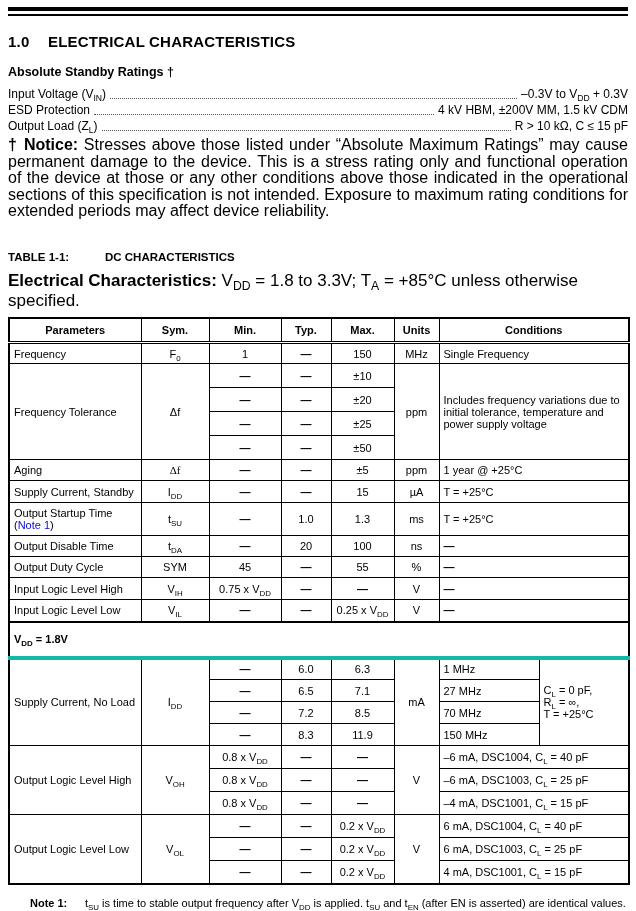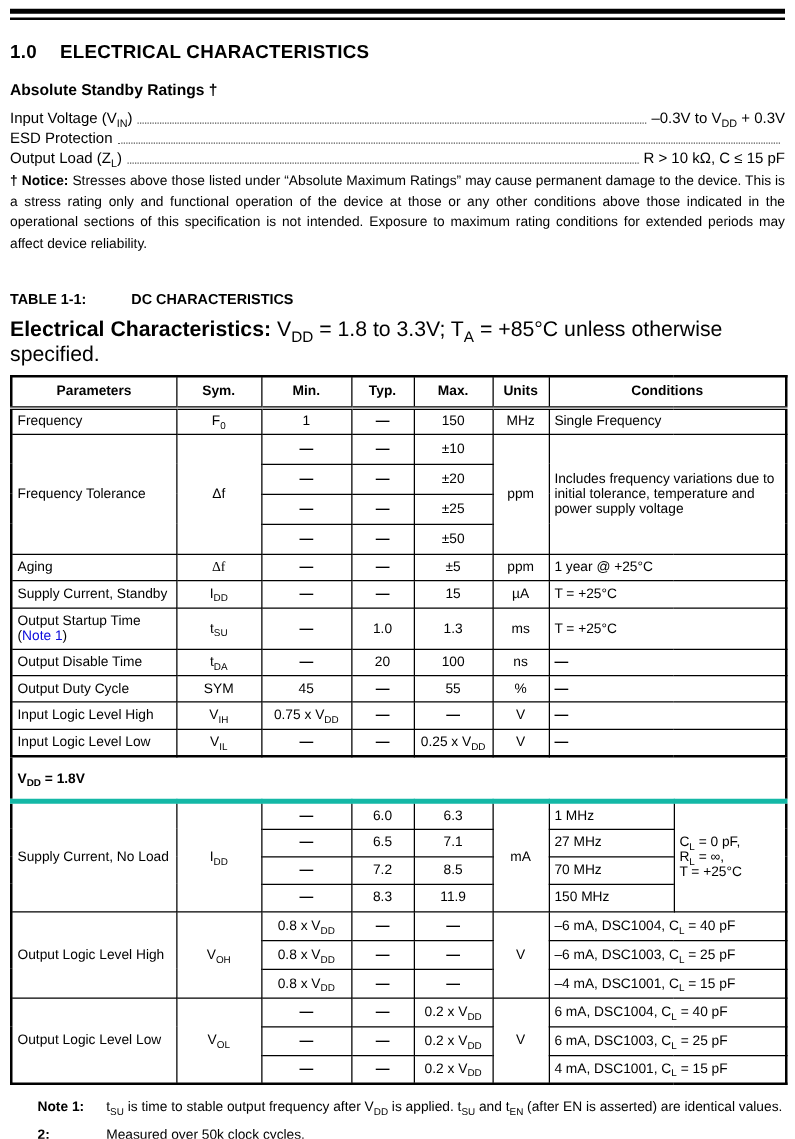--- a/index.html
+++ b/index.html
@@ -15,21 +15,21 @@
   .top-rule { border-top: 4px solid #000; border-bottom: 2px solid #000; height: 9px; }
 
   .h1 { font-size: 15px; font-weight: bold; margin-top: 17px; letter-spacing: .2px; }
   .h1 .secnum { display: inline-block; width: 40px; }
   .h2 { font-size: 12.5px; font-weight: bold; margin-top: 15px; margin-bottom: 7px; }
 
   .spec-line { display: flex; align-items: flex-end; font-size: 12px; line-height: 16px; }
   .spec-label, .spec-value { white-space: nowrap; }
   .spec-leader { flex: 1 1 auto; border-bottom: 1.5px dotted #555; margin: 0 4px 3px 4px; min-width: 10px; }
 
-  .notice { font-size: 11px; line-height: 16.5px; text-align: justify; margin-top: 3px; }
+  .notice { font-size: 16px; line-height: 16.5px; text-align: justify; margin-top: 3px; }
   .notice b { font-weight: bold; }
 
   .tcap { font-size: 11.5px; font-weight: bold; margin-top: 31px; }
   .tcap .tcap-label { display: inline-block; width: 97px; }
   .tsub { font-size: 17px; margin-top: 8px; margin-bottom: 6px; }
   .tsub b, .b { font-weight: bold; }
 
   table.dc { border-collapse: collapse; table-layout: fixed; width: 620px; font-size: 11px; border: 2px solid #000; }
   table.dc td, table.dc th { border: 1px solid #000; padding: 1px 4px; vertical-align: middle; overflow: hidden; }
   table.dc th { font-weight: bold; text-align: center; border-bottom: 3px double #000; height: 25px; font-size: 11px; }
@@ -65,20 +65,21 @@
   <div class="h2">Absolute Standby Ratings †</div>
 
   <div class="spec-line">
     <span class="spec-label"><span>Input Voltage (V</span><sub>IN</sub><span>)</span></span>
     <span class="spec-leader"></span>
     <span class="spec-value"><span>–0.3V to V</span><sub>DD</sub><span> + 0.3V</span></span>
   </div>
   <div class="spec-line">
     <span class="spec-label">ESD Protection</span>
     <span class="spec-leader"></span>
+    <span class="spec-value">4 kV HBM, ±200V MM, 1.5 kV CDM</span>
   </div>
 
 
   <div class="spec-line">
     <span class="spec-label"><span>Output Load (Z</span><sub>L</sub><span>)</span></span>
     <span class="spec-leader"></span>
     <span class="spec-value">R &gt; 10 kΩ, C ≤ 15 pF</span>
   </div>
 
   <p class="notice"><b>† Notice:</b><span> Stresses above those listed under “Absolute Maximum Ratings” may cause permanent damage to the device. This is a stress rating only and functional operation of the device at those or any other conditions above those indicated in the operational sections of this specification is not intended. Exposure to maximum rating conditions for extended periods may affect device reliability.</span></p>

